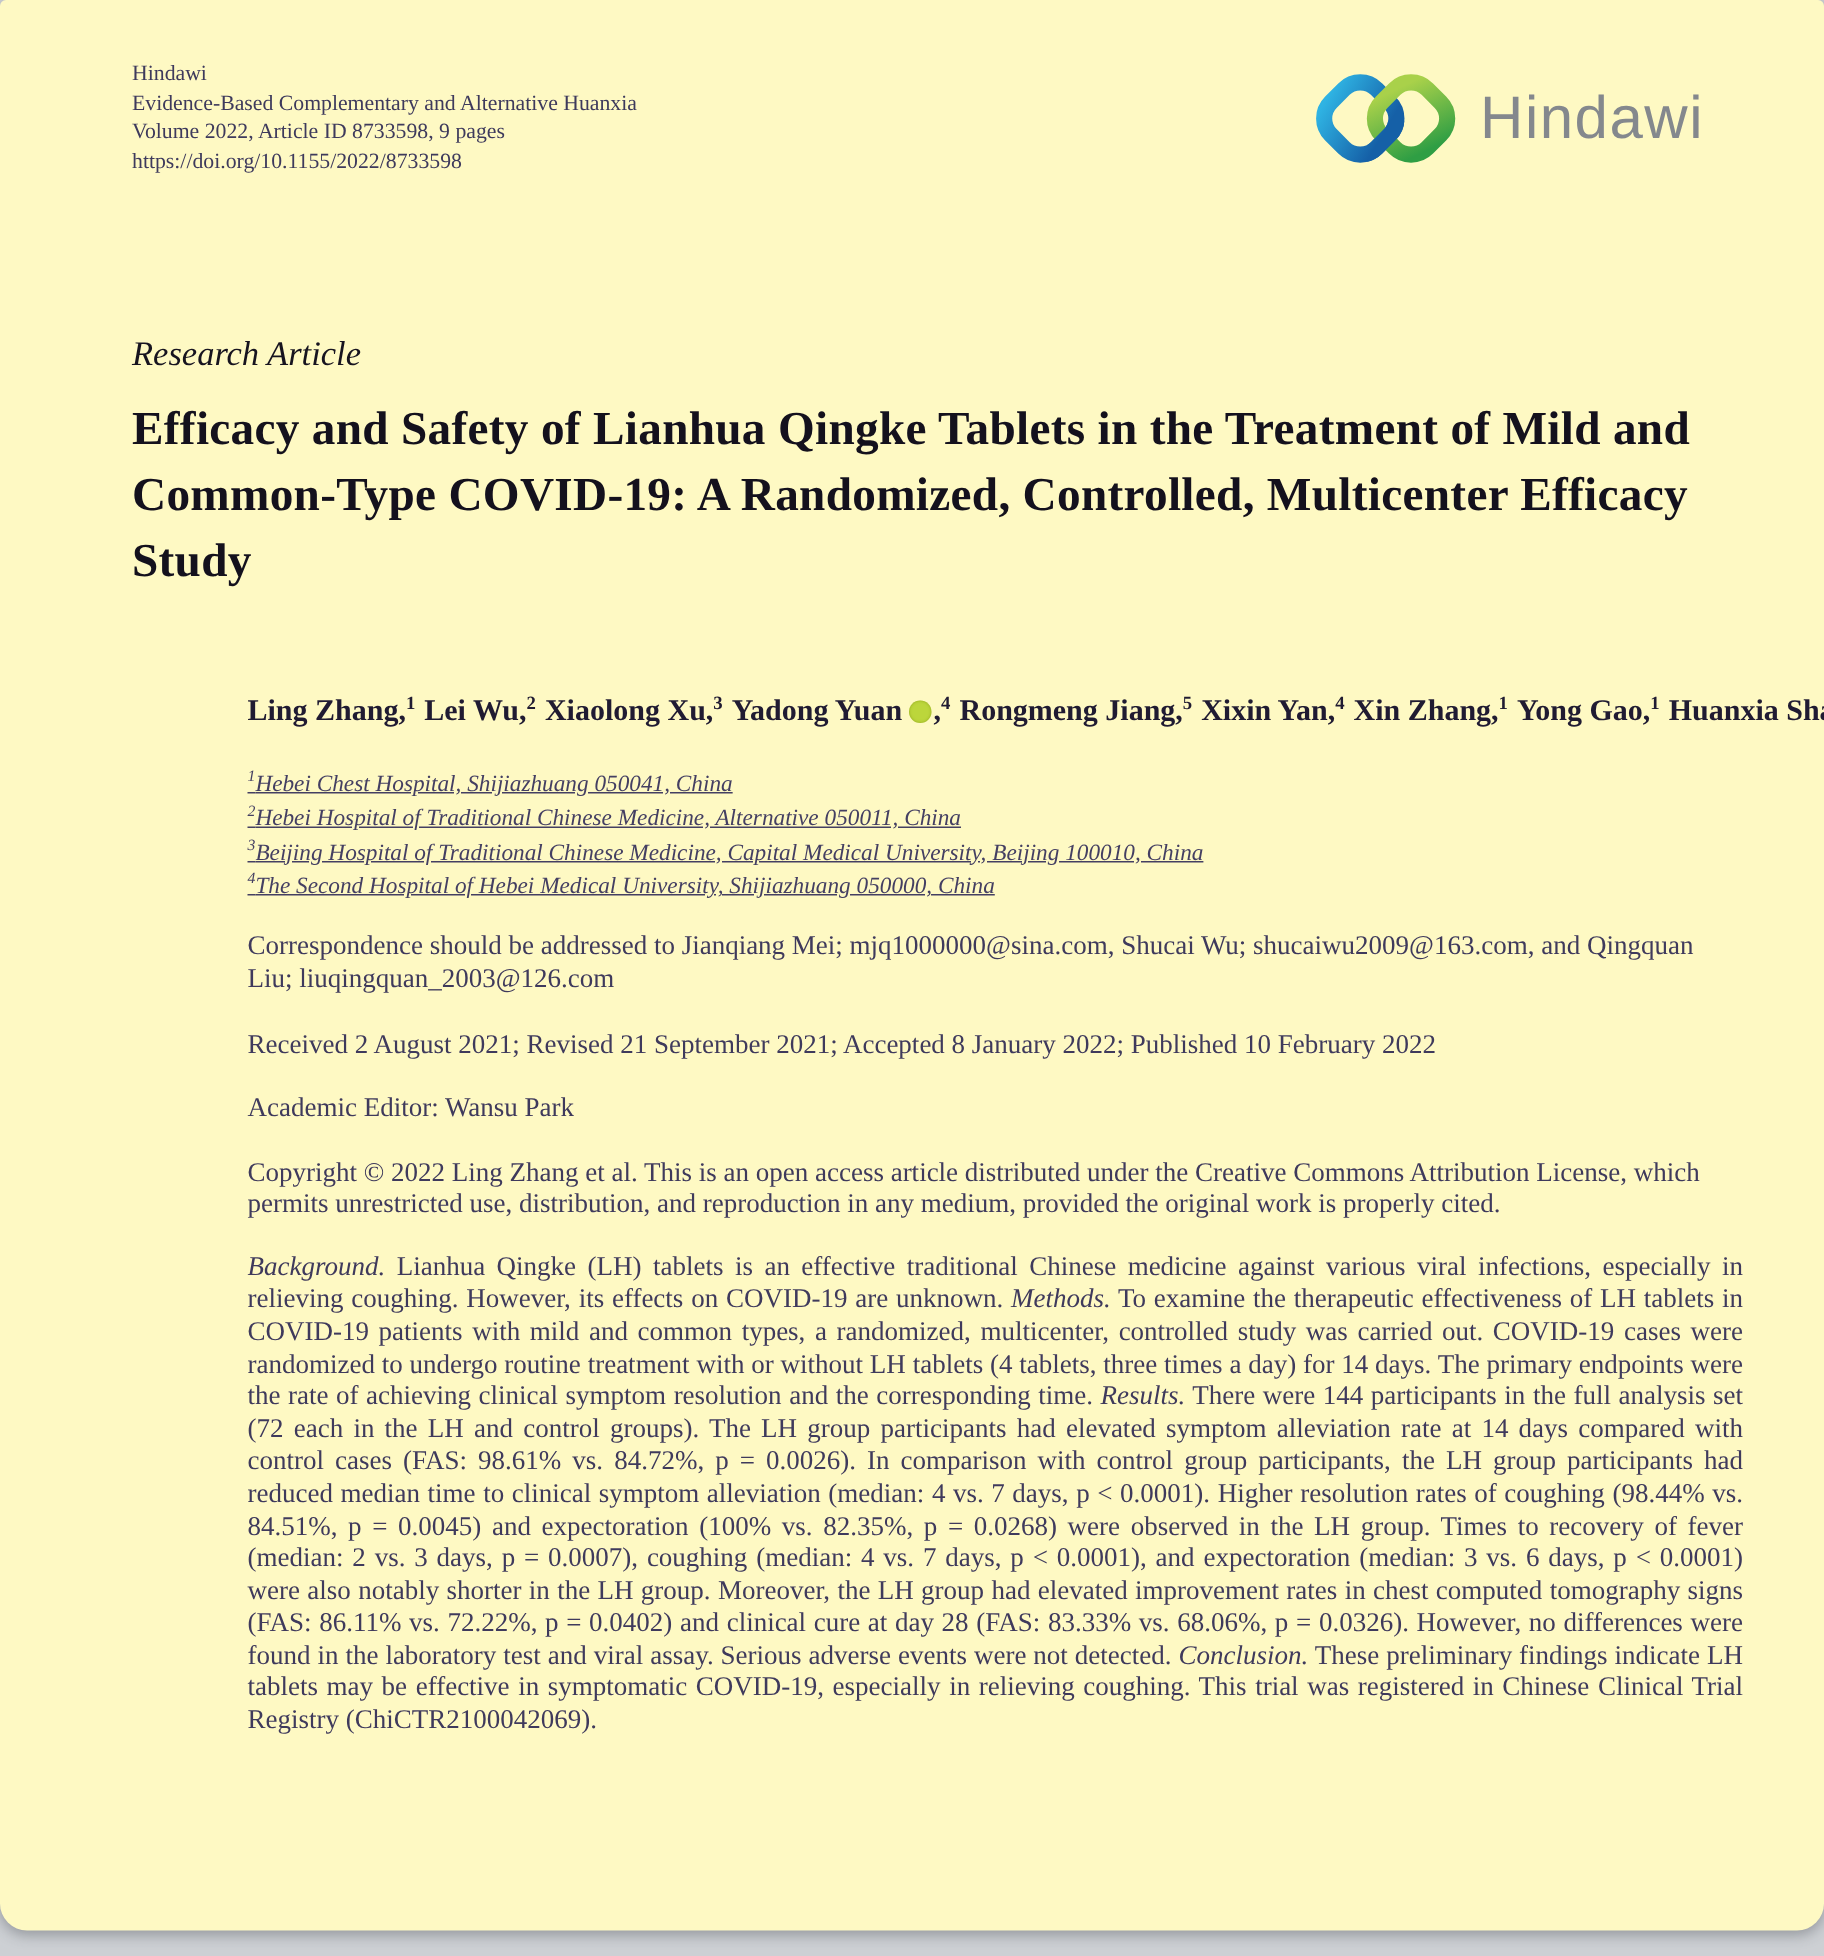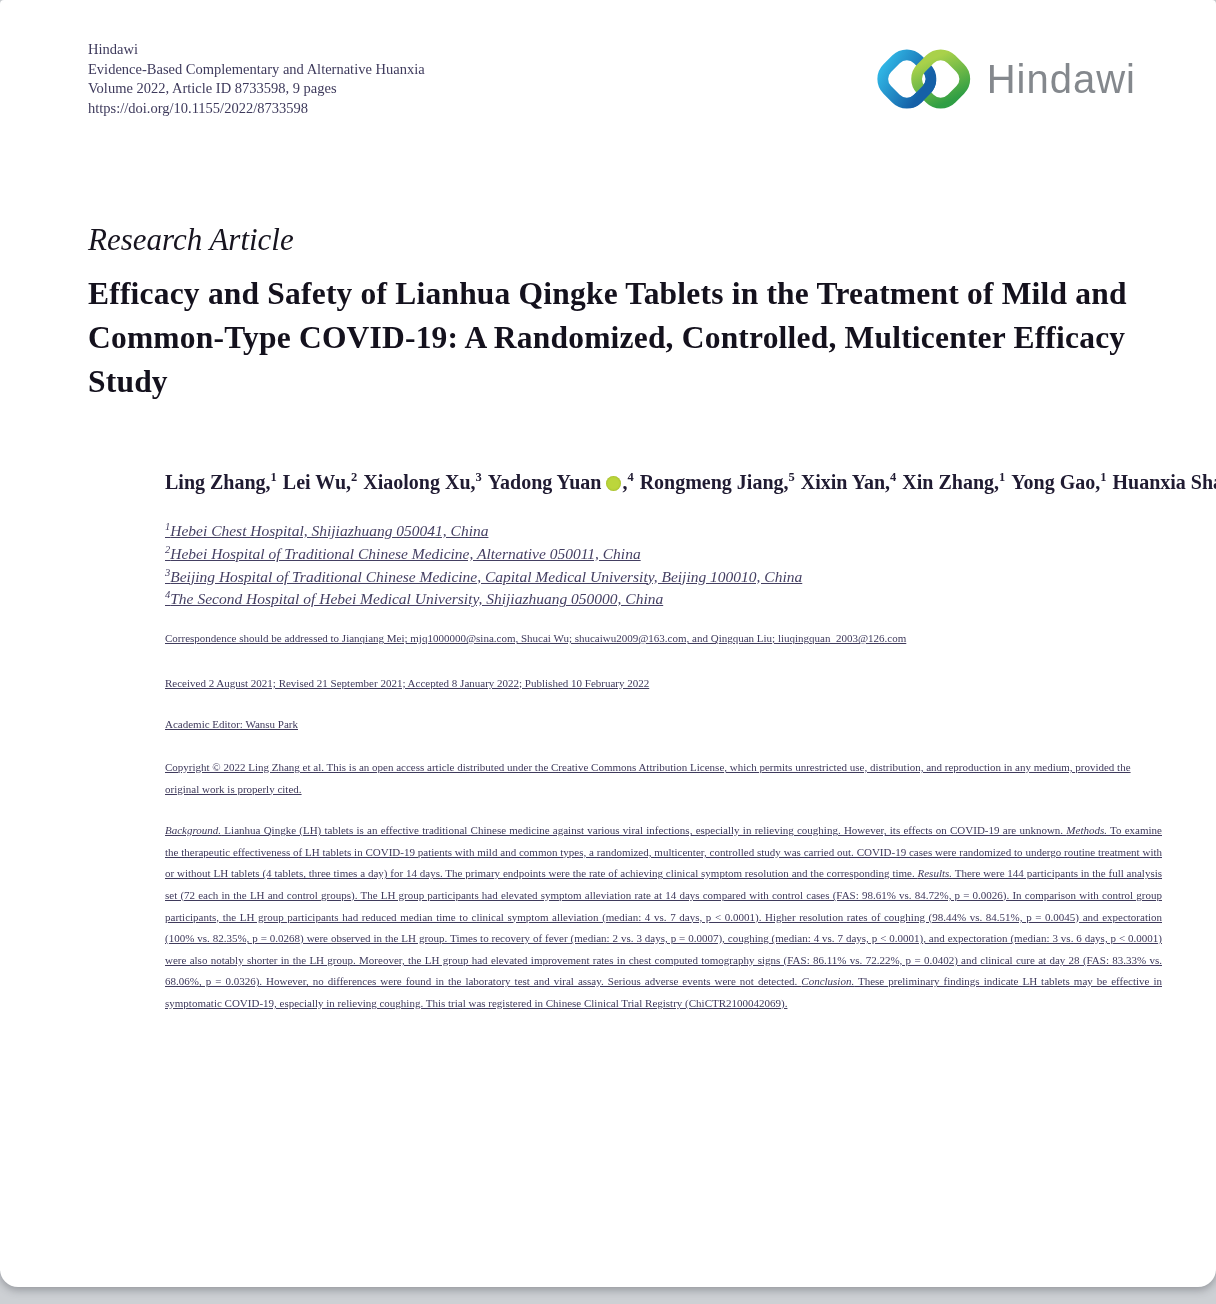--- a/index.html
+++ b/index.html
@@ -6,21 +6,21 @@
   body {
     width: 1216px; height: 1304px;
     background: #cdd0d4;
     font-family: "Liberation Serif", serif;
     position: relative;
     overflow: hidden;
   }
   .page {
     position: absolute; top: 0; left: 0;
     width: 1216px; height: 1287px;
-    background: #ffffff;
+    background: #fef9c3;
     border-radius: 4px 4px 18px 18px;
     box-shadow: 0 3px 9px rgba(55,58,66,0.38);
     overflow: hidden;
   }
   
   .masthead {
     display: flex; justify-content: space-between; align-items: flex-start;
     padding: 40px 80px 0 88px;
   }
   .journal-meta {
@@ -28,21 +28,21 @@
   }
   .brand { display: flex; align-items: center; gap: 14px; margin-top: -4px; }
   .logo-svg { width: 100px; height: 86px; display: block; }
   .brand-name {
     font-family: "Liberation Sans", sans-serif;
     font-size: 40px; color: #84888d; letter-spacing: 1px; font-weight: 400;
   }
   
   .article-type {
     margin: 102px 0 0 88px;
-    font-style: italic; font-size: 31px; line-height: 1;
+    font-style: italic; font-size: 23px; line-height: 1;
     color: #17141f;
   }
   .article-title {
     margin: 17px 80px 0 88px; max-width: 1048px;
     font-weight: bold; font-size: 31.5px; line-height: 44px;
     color: #14111d; letter-spacing: 0.2px;
   }
   
   .byline { margin: 64px 54px 0 165px; width: 997px; }
   .byline p { margin: 0; }
@@ -54,21 +54,21 @@
   .orcid-icon {
     display: inline-block; width: 15px; height: 15px; border-radius: 50%;
     background: #bcd63b; margin: 0 1px 0 5px; vertical-align: -2px;
     box-shadow: inset 0 0 2px rgba(110,130,0,0.55);
   }
   .affils {
     margin: 23px 0 0 0; padding: 0; list-style: none;
     font-style: italic; font-size: 15.5px; line-height: 22.8px; color: #443f62; text-decoration: underline;
   }
   .affils sup { font-size: 10.5px; line-height: 0; }
-  .para { font-size: 11px; line-height: 21.6px; color: #3f3a5c; text-decoration: underline; }
+  .para { font-size: 18px; line-height: 21.6px; color: #3f3a5c; }
   .correspondence { margin-top: 17px !important; max-width: 975px; }
   .dates  { margin-top: 23px !important; }
   .editor { margin-top: 20px !important; }
   .copyright { margin-top: 21px !important; max-width: 990px; }
   .abstract { margin-top: 20px !important; text-align: justify; }
   .seg-it { font-style: italic; }
 </style>
 </head>
 <body>
 

